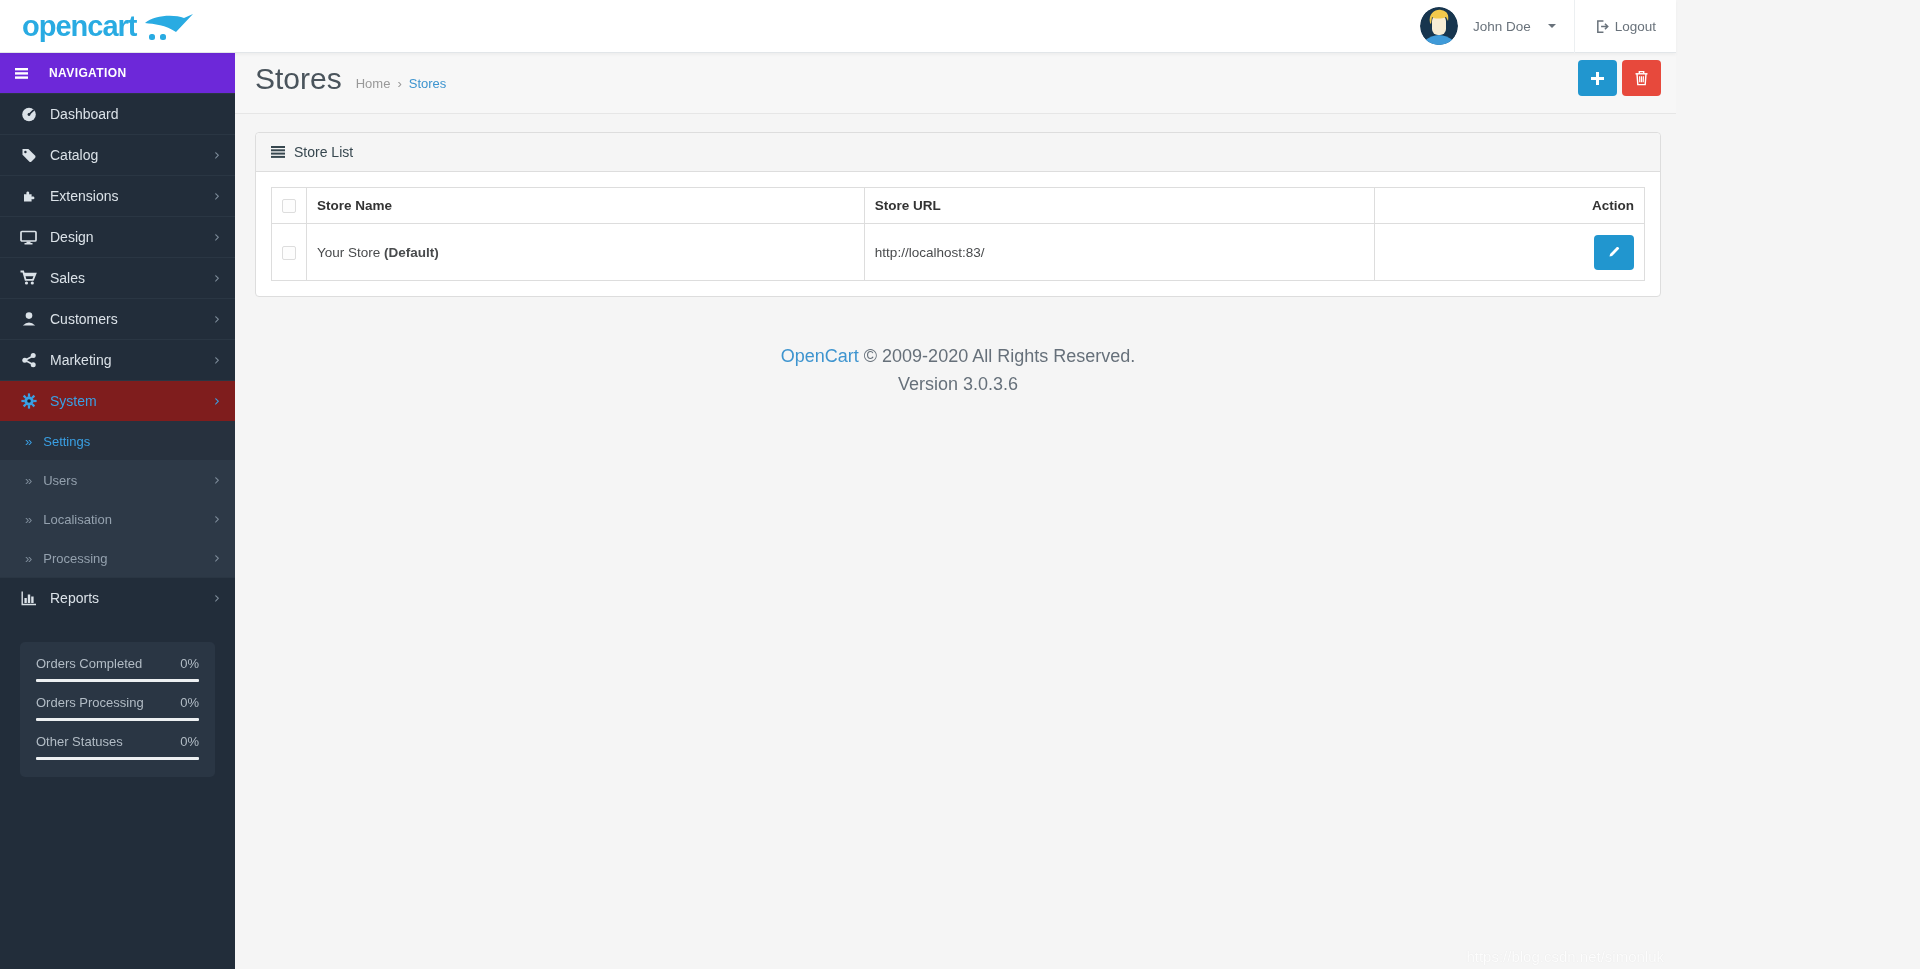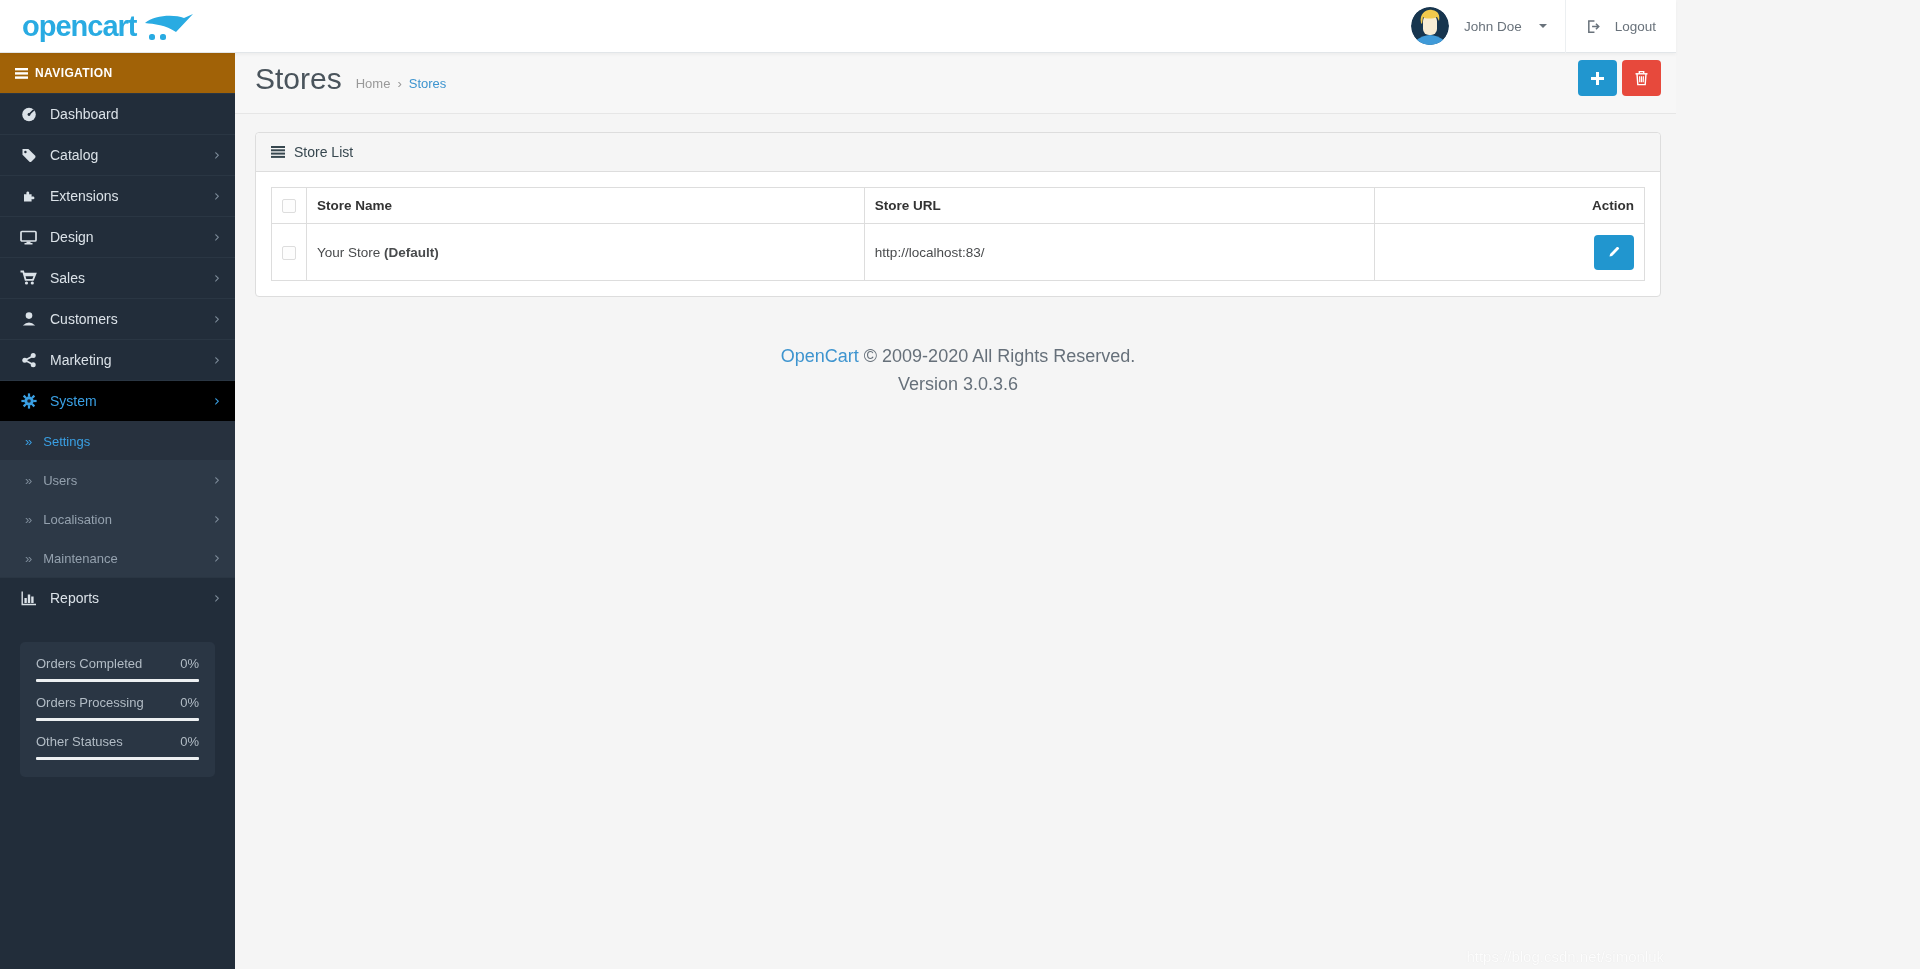--- a/index.html
+++ b/index.html
@@ -18,40 +18,40 @@
   }
   .logo-area { width:235px; display:flex; align-items:center; padding-left:22px; }
   .logo { display:flex; align-items:flex-end; gap:8px; cursor:pointer; }
   .logo-text { color:#29abe2; font-size:29px; font-weight:bold; letter-spacing:-1px; line-height:1; }
   .topbar-right { flex:1; display:flex; align-items:center; justify-content:flex-end; }
   .user-menu { display:flex; align-items:center; gap:15px; padding:0 18px; height:100%; cursor:pointer; }
   .avatar { width:38px; height:38px; border-radius:50%; overflow:hidden; flex:0 0 38px; }
   .user-name { color:#69727b; font-size:13.5px; }
   .caret { width:0; height:0; border-left:4px solid transparent; border-right:4px solid transparent; border-top:4px solid #69727b; margin-left:2px; }
   .topbar-divider { width:1px; height:53px; background:#eceff1; }
-  .logout { display:flex; align-items:center; gap:14px; padding:0 20px; color:#69727b; font-size:13.5px; cursor:pointer; text-decoration:none; }
+  .logout { display:flex; align-items:center; gap:5px; padding:0 20px; color:#69727b; font-size:13.5px; cursor:pointer; text-decoration:none; }
 
   
   .layout { flex:1; display:flex; min-height:0; }
 
   
   .sidebar { width:235px; flex:0 0 235px; background:#222d3a; color:#dbe2e8; overflow:hidden; }
   .nav-header {
-    background:#a16207; color:#fff; font-size:12px; font-weight:bold;
-    letter-spacing:.4px; padding:13px 15px; display:flex; align-items:center; gap:7px;
+    background:#6d28d9; color:#fff; font-size:12px; font-weight:bold;
+    letter-spacing:.4px; padding:13px 15px; display:flex; align-items:center; gap:21px;
   }
   .menu { list-style:none; }
   .menu-item {
     display:flex; align-items:center; height:41px; padding:0 15px 0 20px;
     border-top:1px solid #2a3643; font-size:14px; cursor:pointer; color:#dbe2e8;
   }
   .menu-item .mi-icon { width:17px; margin-right:13px; display:flex; justify-content:center; }
   .menu-item .mi-label { flex:1; }
   .menu-chevron { color:#7e8c9a; font-size:15px; line-height:1; font-family:"DejaVu Sans",sans-serif; }
-  .menu-item.active { background:#000000; color:#3aa0e4; }
+  .menu-item.active { background:#7f1d1d; color:#3aa0e4; }
   .menu-item.active .menu-chevron { color:#3aa0e4; }
 
   .submenu { list-style:none; background:#2d3947; }
   .submenu-item {
     display:flex; align-items:center; height:39px; padding:0 15px 0 25px;
     font-size:13px; color:#94a1ae; cursor:pointer; border-top:1px solid #343faf00;
   }
   .submenu-item .guillemet { margin-right:11px; font-size:13px; color:#7e8c9a; }
   .submenu-item .sm-label { flex:1; }
   .submenu-item.active { background:#27313e; color:#3aa0e4; }
@@ -275,21 +275,21 @@
               <span class="sm-label">Users</span>
               <span class="menu-chevron">›</span>
             </li>
             <li class="submenu-item">
               <span class="guillemet">»</span>
               <span class="sm-label">Localisation</span>
               <span class="menu-chevron">›</span>
             </li>
             <li class="submenu-item">
               <span class="guillemet">»</span>
-              <span class="sm-label">Maintenance</span>
+              <span class="sm-label">Processing</span>
               <span class="menu-chevron">›</span>
             </li>
           </ul>
         </li>
         <li class="menu-item">
           <span class="mi-icon">
             <svg width="16" height="16" viewBox="0 0 16 16">
                 <path d="M1.2 1.5 L1.2 14.5 L15 14.5" stroke="#dbe2e8" stroke-width="1.4" fill="none"></path>
                 <rect x="3.4" y="8" width="2.4" height="5" fill="#dbe2e8"></rect>
                 <rect x="6.8" y="4.5" width="2.4" height="8.5" fill="#dbe2e8"></rect>

